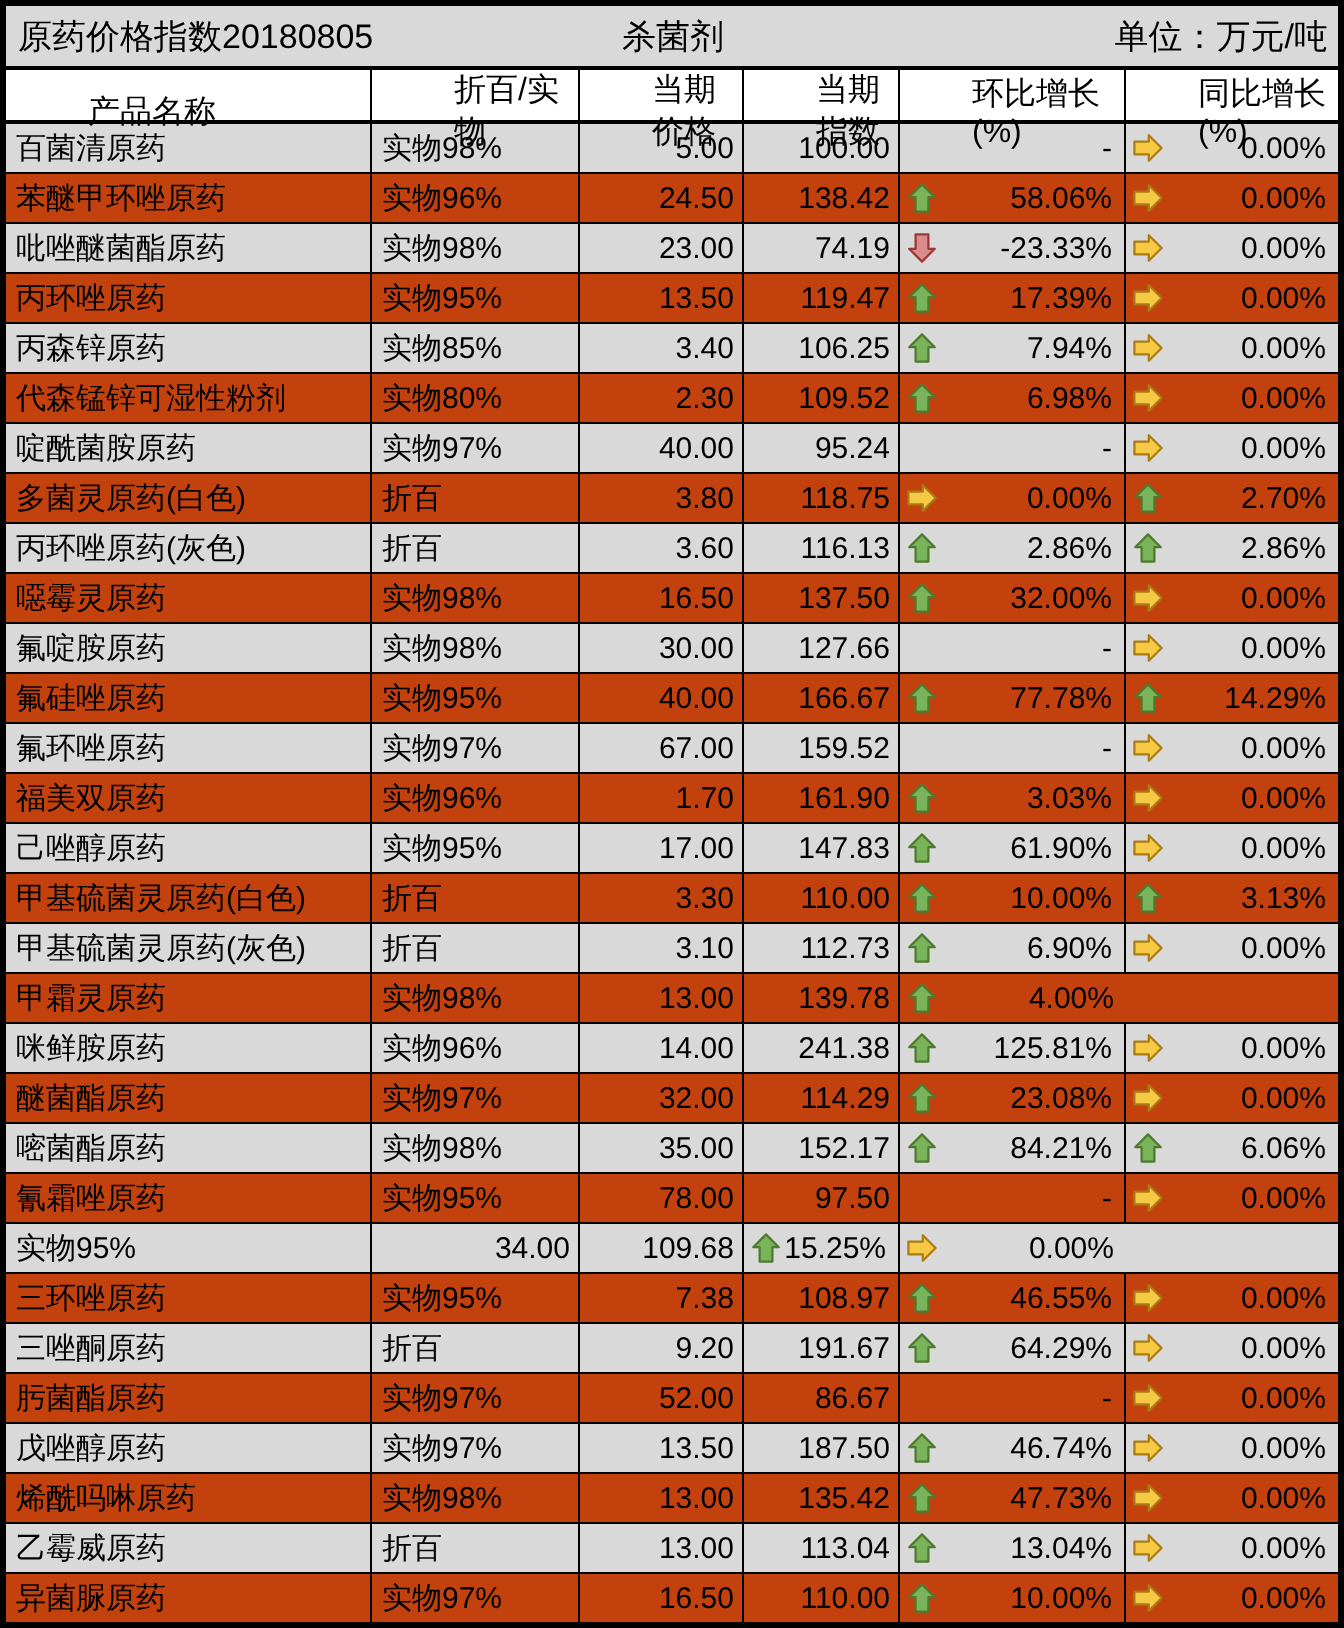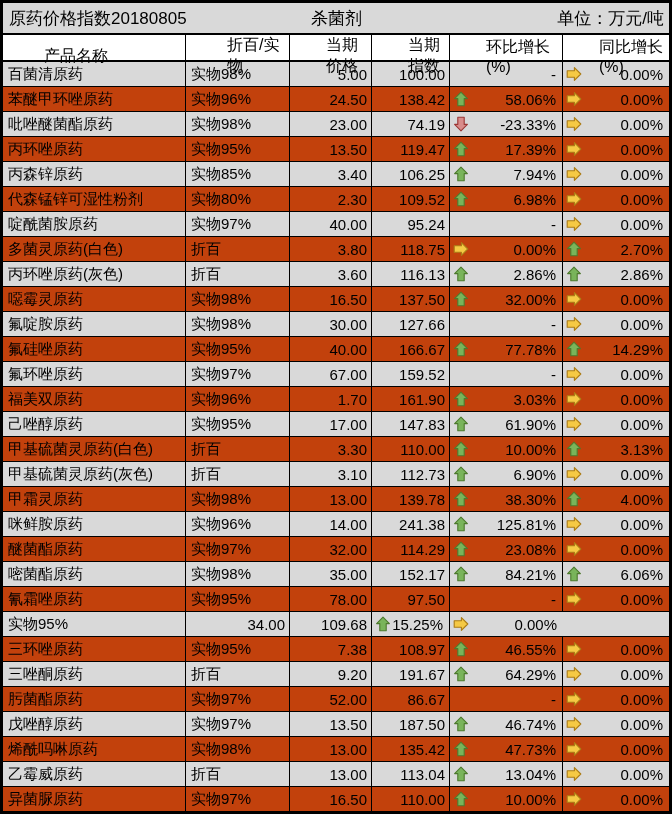--- a/index.html
+++ b/index.html
@@ -441,28 +441,20 @@
         <div class="cell c-name">甲霜灵原药</div>
         <div class="cell c-spec">实物98%</div>
         <div class="cell c-num">13.00</div>
         <div class="cell c-num">139.78</div>
         <div class="cell c-pct">
           <span class="arrow">
             <svg viewBox="0 0 20 20">
               <path d="M10 1.5 L18 9.5 H14 V18.5 H6 V9.5 H2 Z" transform="rotate(0 10 10)" fill="#79b45a" stroke="#4e7a2e" stroke-width="1.4" stroke-linejoin="round"></path>
             </svg>
           </span>
-          <span class="val">38.30%</span>
-        </div>
-        <div class="cell c-pct">
-          <span class="arrow">
-            <svg viewBox="0 0 20 20">
-              <path d="M10 1.5 L18 9.5 H14 V18.5 H6 V9.5 H2 Z" transform="rotate(0 10 10)" fill="#79b45a" stroke="#4e7a2e" stroke-width="1.4" stroke-linejoin="round"></path>
-            </svg>
-          </span>
           <span class="val">4.00%</span>
         </div>
       </div>
       <div class="row alt">
         <div class="cell c-name">咪鲜胺原药</div>
         <div class="cell c-spec">实物96%</div>
         <div class="cell c-num">14.00</div>
         <div class="cell c-num">241.38</div>
         <div class="cell c-pct">
           <span class="arrow">

